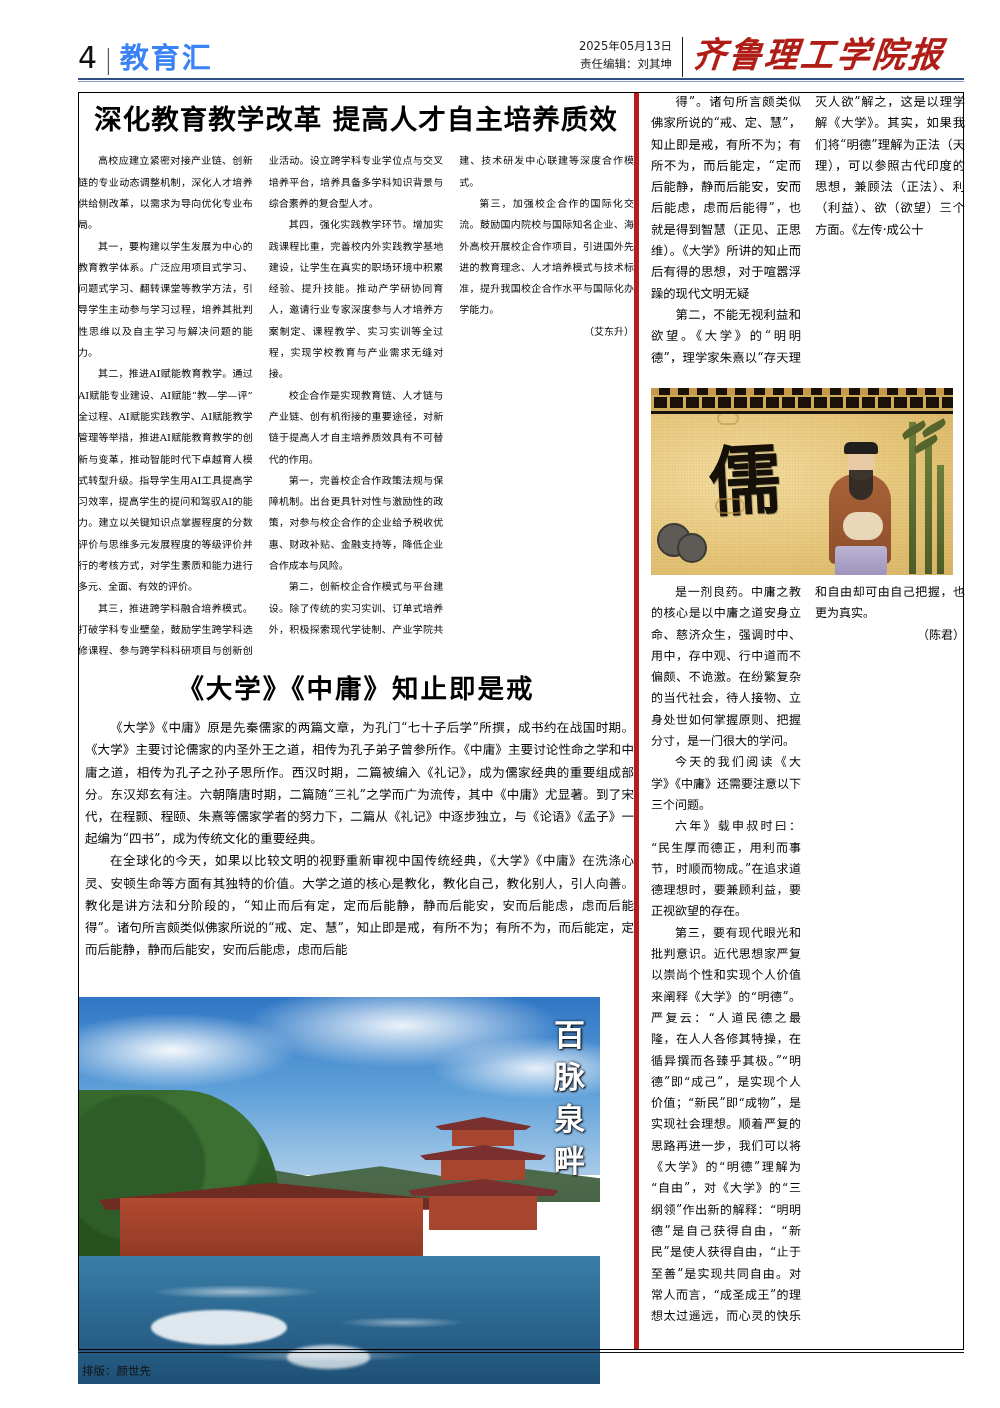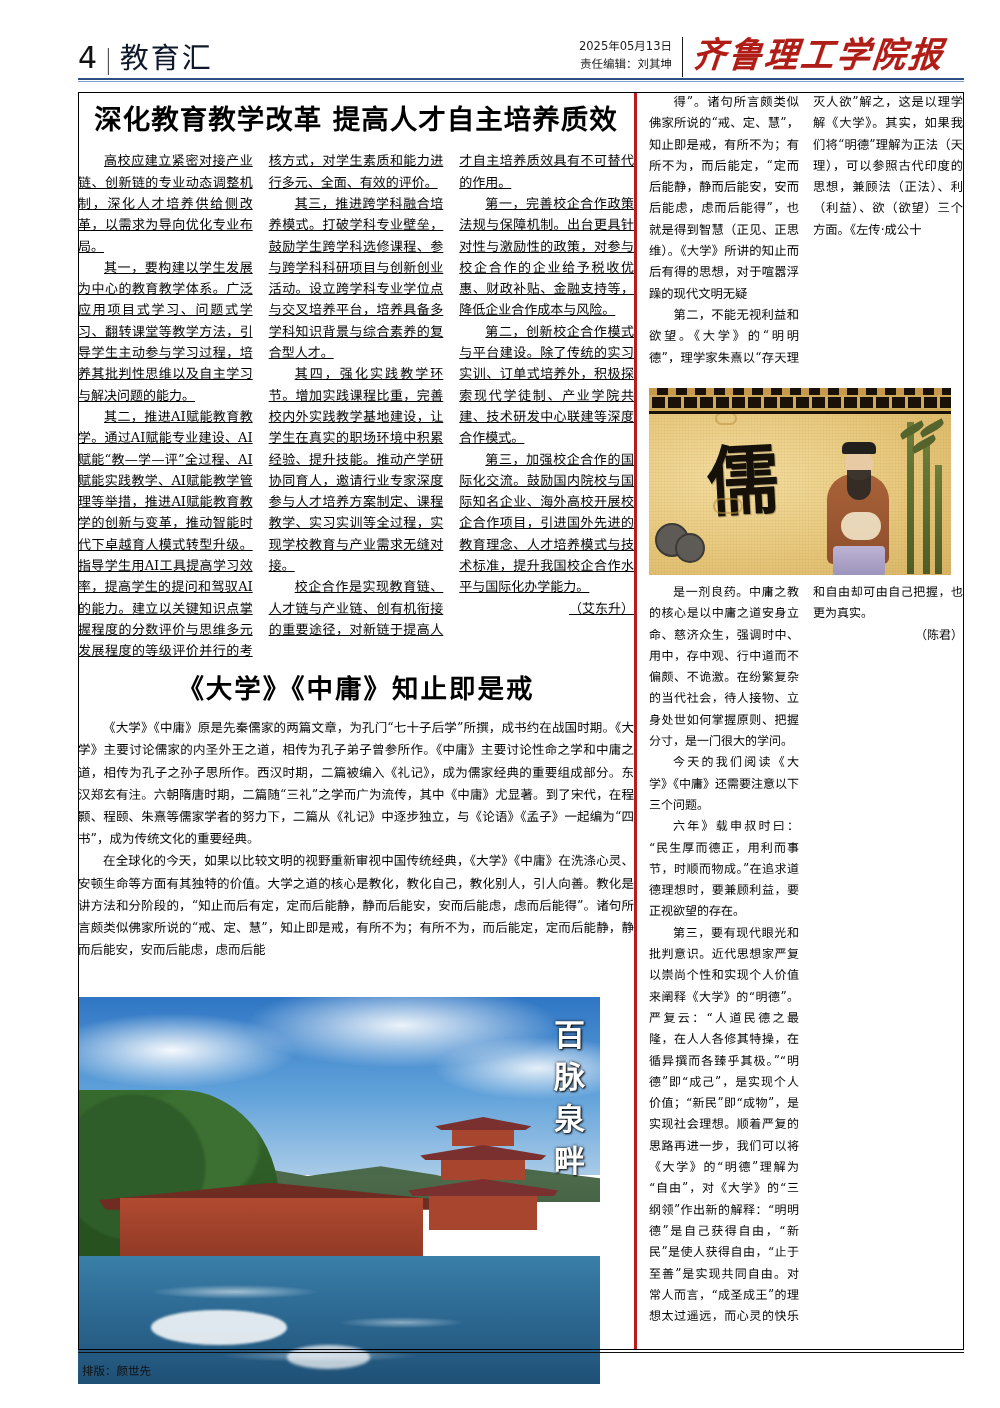--- a/index.html
+++ b/index.html
@@ -17,21 +17,21 @@
   .masthead{
     position:absolute;left:0;top:0;width:1000px;height:86px;
   }
   .mh-left{
     position:absolute;left:78px;top:34px;
     display:flex;align-items:baseline;gap:7px;
     font-family:"DejaVu Sans","Liberation Sans",sans-serif;
   }
   .mh-page-no{font-size:30px;font-weight:400;letter-spacing:0;color:#111;}
   .mh-pipe{font-size:26px;color:#555;font-weight:300;}
-  .mh-section{font-size:29px;font-weight:400;color:#0f172a;letter-spacing:2px;text-align:center;}
+  .mh-section{font-size:29px;font-weight:700;color:#3b82f6;letter-spacing:2px;text-align:center;}
 
   .mh-right{
     position:absolute;right:55px;top:36px;
     display:flex;align-items:flex-start;gap:10px;
   }
   .mh-meta{
     text-align:right;
     font-family:"DejaVu Sans","Liberation Sans",sans-serif;
     font-size:11.5px;line-height:1.55;color:#1a1a1a;
     padding-top:2px;white-space:nowrap;
@@ -57,21 +57,21 @@
   .mh-rule .r1{height:2px;background:#2e4f86;}
   .mh-rule .r2{height:1px;background:#ffffff;}
   .mh-rule .r3{height:1px;background:#7e9dcb;}
 
   
   .content{
     position:absolute;left:78px;top:92px;width:886px;height:1258px;
     display:flex;
   }
   .col-left{width:556px;position:relative;}
-  .col-right{width:330px;position:relative;border-left:3px solid #b91c1c;box-sizing:border-box;}
+  .col-right{width:330px;position:relative;border-left:5px solid #b91c1c;box-sizing:border-box;}
 
   
   .body-txt{
     font-family:"DejaVu Serif","Liberation Serif",serif;
     font-size:12.4px;
     line-height:21.4px;
     text-align:justify;
     text-justify:inter-ideograph;
     color:#050505;
     word-break:break-all;
@@ -83,32 +83,32 @@
   .head1{
     font-family:"DejaVu Sans","Liberation Sans",sans-serif;
     font-size:27.5px;font-weight:700;text-align:center;
     letter-spacing:1px;line-height:1.25;color:#000;
     margin:10px 0 14px 0;
   }
   .cols3{
     column-count:3;column-gap:16px;column-fill:auto;
     height:530px;
   }
-  .cols3 .body-txt{font-size:13px;line-height:21.3px;text-decoration:underline;}
+  .cols3 .body-txt{font-size:10px;line-height:21.3px;}
 
   
   .art2{position:absolute;left:0;top:578px;width:556px;}
   .head2{
     font-family:"DejaVu Sans","Liberation Sans",sans-serif;
     font-size:26.5px;font-weight:700;text-align:center;
     letter-spacing:2px;line-height:1.25;color:#000;
     margin:2px 0 12px 0;
   }
   .art2-lead{width:556px;}
-  .art2-lead .body-txt{font-size:12.5px;line-height:22.2px;}
+  .art2-lead .body-txt{font-size:12.5px;line-height:22.2px;margin-left:7px;}
 
   
   .photo-wrap{
     position:absolute;left:0px;top:905px;width:522px;height:387px;
     overflow:hidden;border:0;
   }
   .photo{position:absolute;inset:0;overflow:hidden;}
   .sky{
     position:absolute;left:0;top:0;width:100%;height:46%;
     background:

